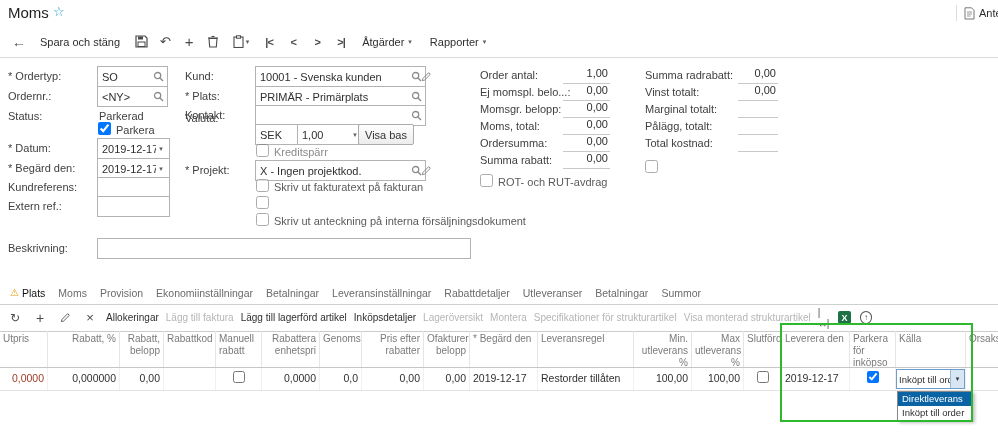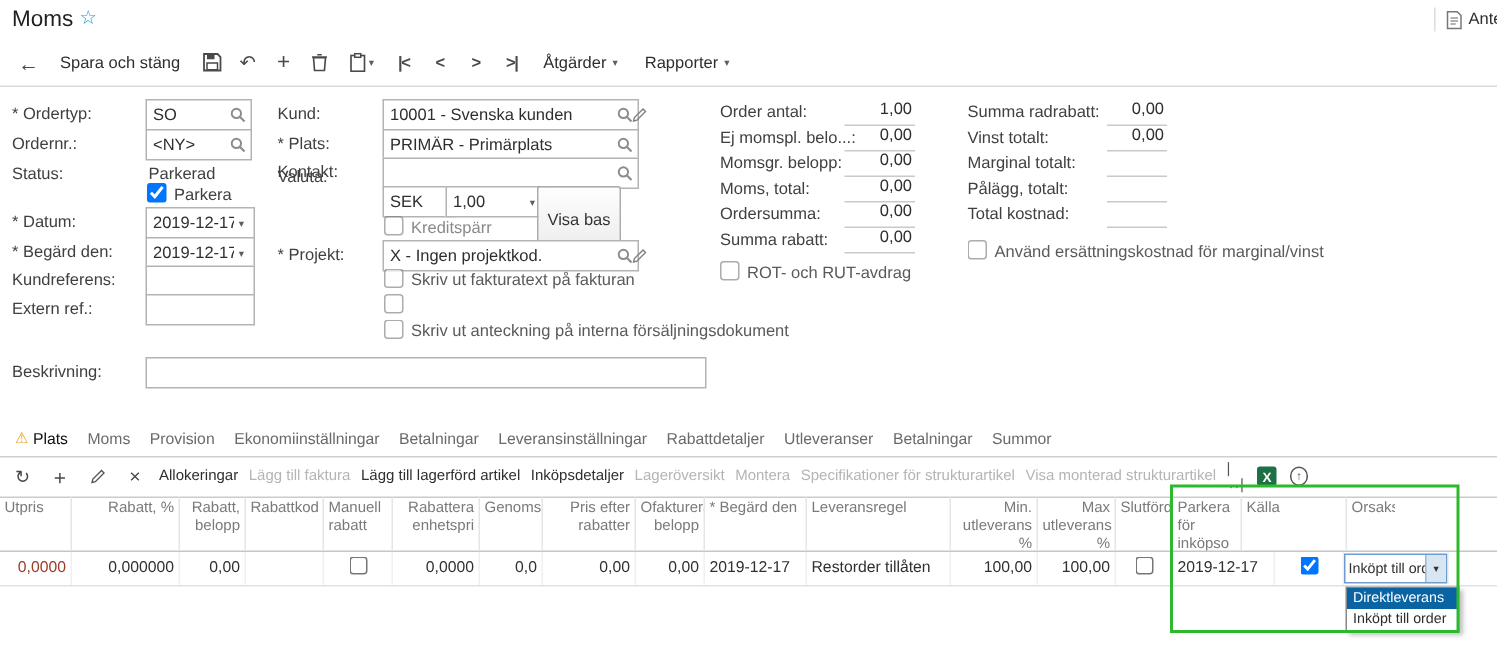--- a/index.html
+++ b/index.html
@@ -22,21 +22,21 @@
   .lbl{position:absolute;color:#404040;white-space:nowrap}
   .dim{color:#8a8a8a}
   .mid{color:#5a5a5a}
   .fld{position:absolute;height:19px;border:1px solid #b3b3b3;background:#fff;
        display:flex;align-items:center;padding:0 3px 0 4px}
   .fld .t{flex:1;overflow:hidden;white-space:nowrap}
   .fldcaret{flex:0 0 10px;text-align:center;font-size:7px;color:#5f5f5f}
   .icon-inline{flex:0 0 auto;display:flex;align-items:center}
   .editpencil{position:absolute;width:14px;height:14px;display:flex;align-items:center}
   .btn{position:absolute;height:19px;border:1px solid #ababab;background:linear-gradient(#fefefe,#ececec);
-       display:flex;align-items:center;justify-content:center;padding:12px 6px;border-radius:2px;color:#333}
+       display:flex;align-items:center;justify-content:center;padding:0 6px;border-radius:2px;color:#333}
   .totval{position:absolute;height:16px;border-bottom:1px solid #c9c9c9;text-align:right;padding:1px 2px 0 0}
   .cb{position:absolute;width:13px;height:13px;margin:0}
   .cb.off{opacity:.6}
   
   .tabs{position:absolute;left:0;top:281px;width:998px;height:23px;border-bottom:1px solid #cfcfcf;
         display:flex;align-items:center;gap:13px;padding:0 10px;color:#6a6a6a;font-size:10.5px}
   .tab{display:flex;align-items:center;gap:3px;white-space:nowrap;cursor:default}
   .tab.active{color:#111}
   .warn{color:#e9a21c;font-size:10px}
   
@@ -280,21 +280,20 @@
   <span class="lbl" style="left:645px;top:86px">Vinst totalt:</span>
   <div class="totval" style="left:738px;top:83px;width:38px">0,00</div>
   <span class="lbl" style="left:645px;top:103px">Marginal totalt:</span>
   <div class="totval" style="left:738px;top:100px;width:38px"></div>
   <span class="lbl" style="left:645px;top:120px">Pålägg, totalt:</span>
   <div class="totval" style="left:738px;top:117px;width:38px"></div>
   <span class="lbl" style="left:645px;top:137px">Total kostnad:</span>
   <div class="totval" style="left:738px;top:134px;width:38px"></div>
 
   <input type="checkbox" class="cb off" style="left: 645px; top: 160px;">
-  <span class="lbl mid" style="left:663px;top:162px">Använd ersättningskostnad för marginal/vinst</span>
 
   <div class="tabs">
     <span class="tab active">
       <span class="warn">⚠</span>
       <span>Plats</span>
     </span>
     <span class="tab">
         <span>Moms</span>
       </span>
     <span class="tab">
@@ -355,20 +354,21 @@
     <div class="gh" style="width:46px">Manuell rabatt</div>
     <div class="gh r" style="width:58px">Rabattera enhetspri</div>
     <div class="gh r" style="width:42px">Genomsni</div>
     <div class="gh r" style="width:62px">Pris efter rabatter</div>
     <div class="gh r" style="width:46px">Ofakturera belopp</div>
     <div class="gh" style="width:68px">* Begärd den</div>
     <div class="gh" style="width:96px">Leveransregel</div>
     <div class="gh r" style="width:58px">Min. utleverans %</div>
     <div class="gh r" style="width:52px">Max utleverans %</div>
     <div class="gh" style="width:38px">Slutförd</div>
+    <div class="gh" style="width:68px">Leverera den</div>
     <div class="gh" style="width:46px">Parkera för inköpso</div>
     <div class="gh" style="width:70px">Källa</div>
     <div class="gh" style="width:32px;border-right:none">Orsaks</div>
   </div>
 
   <div class="grow">
     <div class="gc r red" style="width:48px">0,0000</div>
     <div class="gc r" style="width:72px">0,000000</div>
     <div class="gc r" style="width:44px">0,00</div>
     <div class="gc" style="width:52px"></div>

